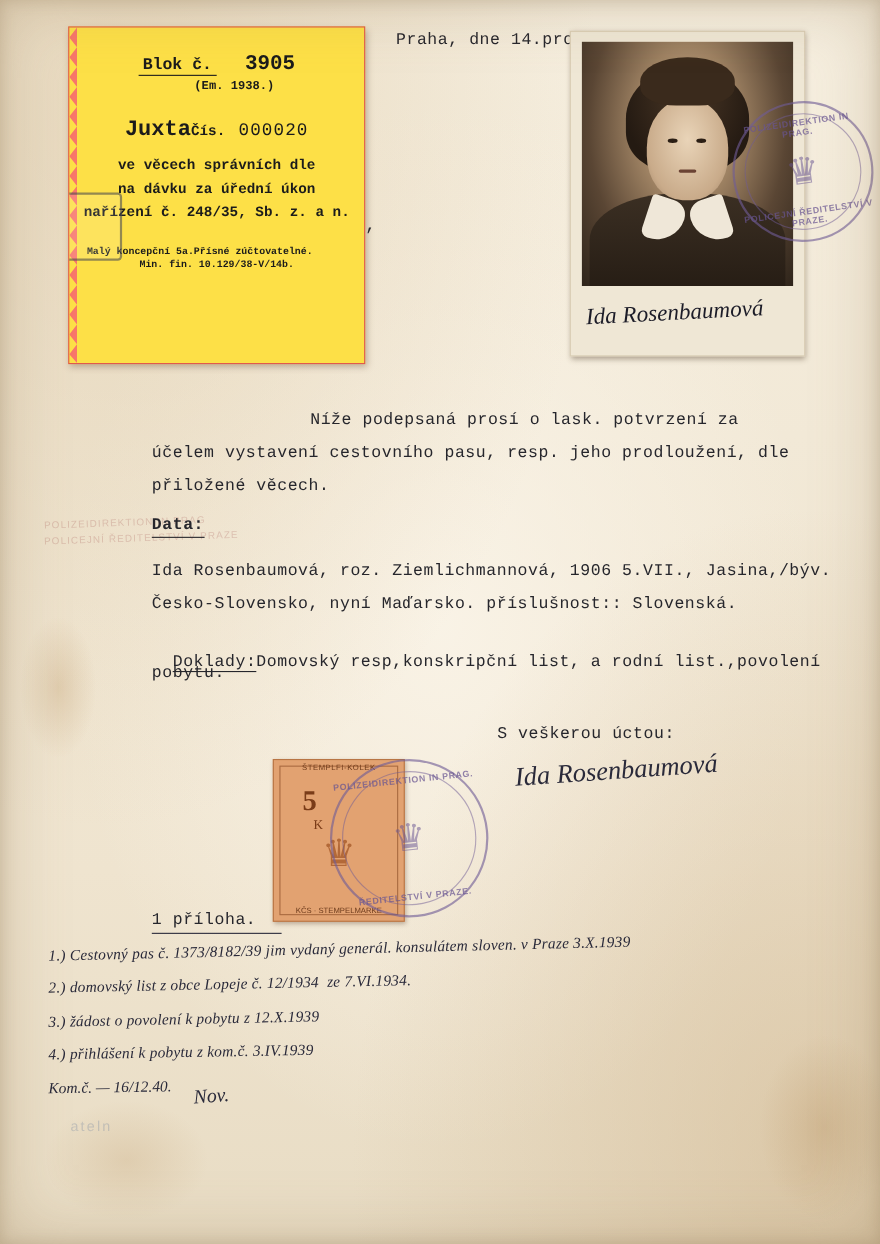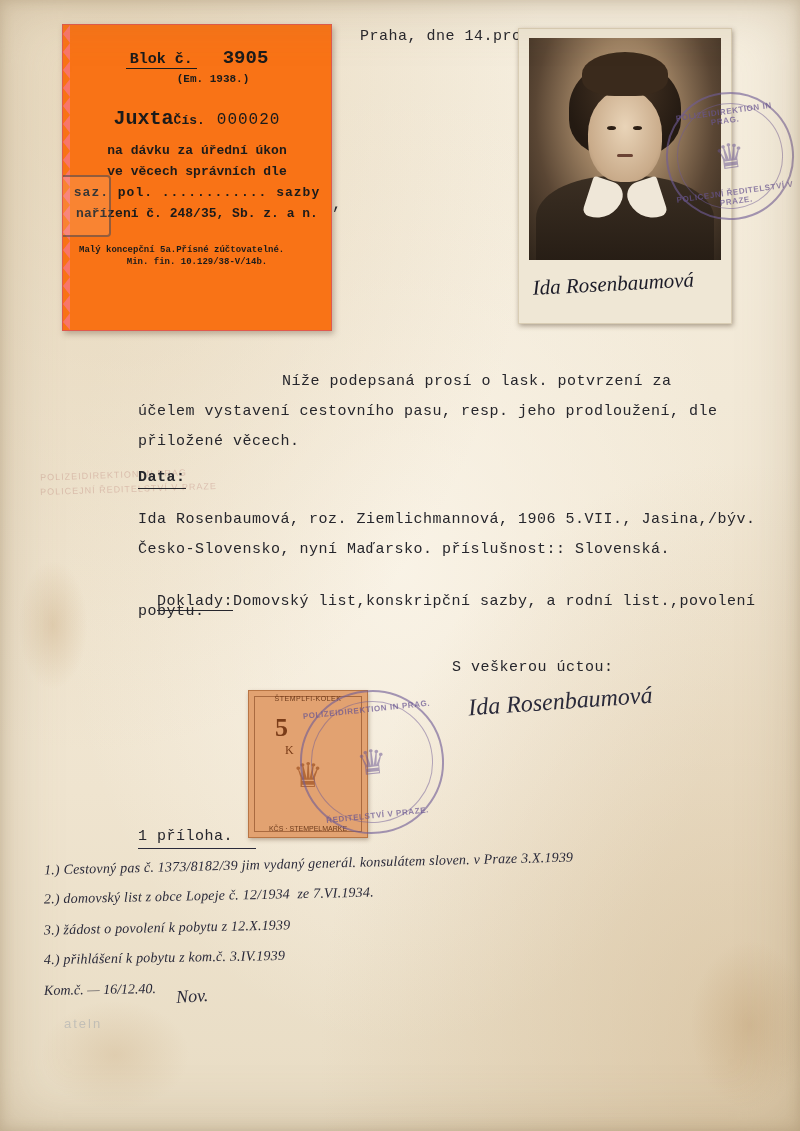--- a/index.html
+++ b/index.html
@@ -32,21 +32,21 @@
     color:#26262c;
     letter-spacing:0.5px;
     white-space:pre;
   }
   .date-line{left:360px;top:28px;font-size:15px;}
   .body-line{font-size:15px;line-height:20px;}
 
   
   .coupon{
     position:absolute;left:62px;top:24px;width:268px;height:305px;
-    background:#f97316;
+    background:#fde047;
     color:#1b1b1b;
     border:1px solid #e0594d;
     box-shadow:2px 3px 6px rgba(90,60,40,0.35);
     text-align:center;
     overflow:hidden;
   }
   .coupon .perf{
     position:absolute;left:-9px;top:0;width:16px;height:100%;
   }
   .coupon-row1{margin-top:22px;font-size:15px;font-weight:bold;}
@@ -211,23 +211,22 @@
   <div class="coupon-row1">
     <span class="blok">Blok č.</span><span class="num">3905</span>
   </div>
   <div class="coupon-em">(Em. 1938.)</div>
 
   <div class="coupon-juxta">
     <span>Juxta</span><span class="cis">Čís.</span> <span class="cisnum">000020</span>
   </div>
 
   <div class="coupon-txt">
+    <div>ve věcech správních dle</div>
     <div>na dávku za úřední úkon</div>
-    <div>ve věcech správních dle</div>
-    <div class="dots">saz. pol. ............ sazby</div>
     <div>nařízení č. 248/35, Sb. z. a n.</div>
   </div>
 
 
   <div class="coupon-fine">
     <div style="display:flex;padding:0 16px;">
       <span>Malý koncepční 5a.</span>
       <span>Přísné zúčtovatelné.</span>
     </div>
     <div>Min. fin. 10.129/38-V/14b.</div>
@@ -265,21 +264,21 @@
 <div class="tw body-line" style="left:282px;top:372px;">Níže podepsaná prosí o lask. potvrzení za</div>
 <div class="tw body-line" style="left:138px;top:402px;">účelem vystavení cestovního pasu, resp. jeho prodloužení, dle</div>
 <div class="tw body-line" style="left:138px;top:432px;">přiložené věcech.</div>
 
 <div class="tw body-line underline" style="left:138px;top:468px;font-weight:bold;">Data:</div>
 
 <div class="tw body-line" style="left:138px;top:510px;">Ida Rosenbaumová, roz. Ziemlichmannová, 1906 5.VII., Jasina,/býv.</div>
 <div class="tw body-line" style="left:138px;top:540px;">Česko-Slovensko, nyní Maďarsko. příslušnost:: Slovenská.</div>
 
 <div class="tw body-line" style="left:138px;top:572px;">
-  <span class="underline">Doklady:</span><span>Domovský list,konskripční sazby, a rodní list.,povolení</span>
+  <span class="underline">Doklady:</span><span>Domovský resp,konskripční list, a rodní list.,povolení</span>
 </div>
 <div class="tw body-line" style="left:138px;top:602px;">pobytu.</div>
 
 <div class="tw body-line" style="left:452px;top:658px;">S veškerou úctou:</div>
 
 <div class="hw sig-main">Ida Rosenbaumová</div>
 
 <div class="revenue">
   <div class="rv-border"></div>
   <div class="rv-head">ŠTEMPLFI-KOLEK</div>

